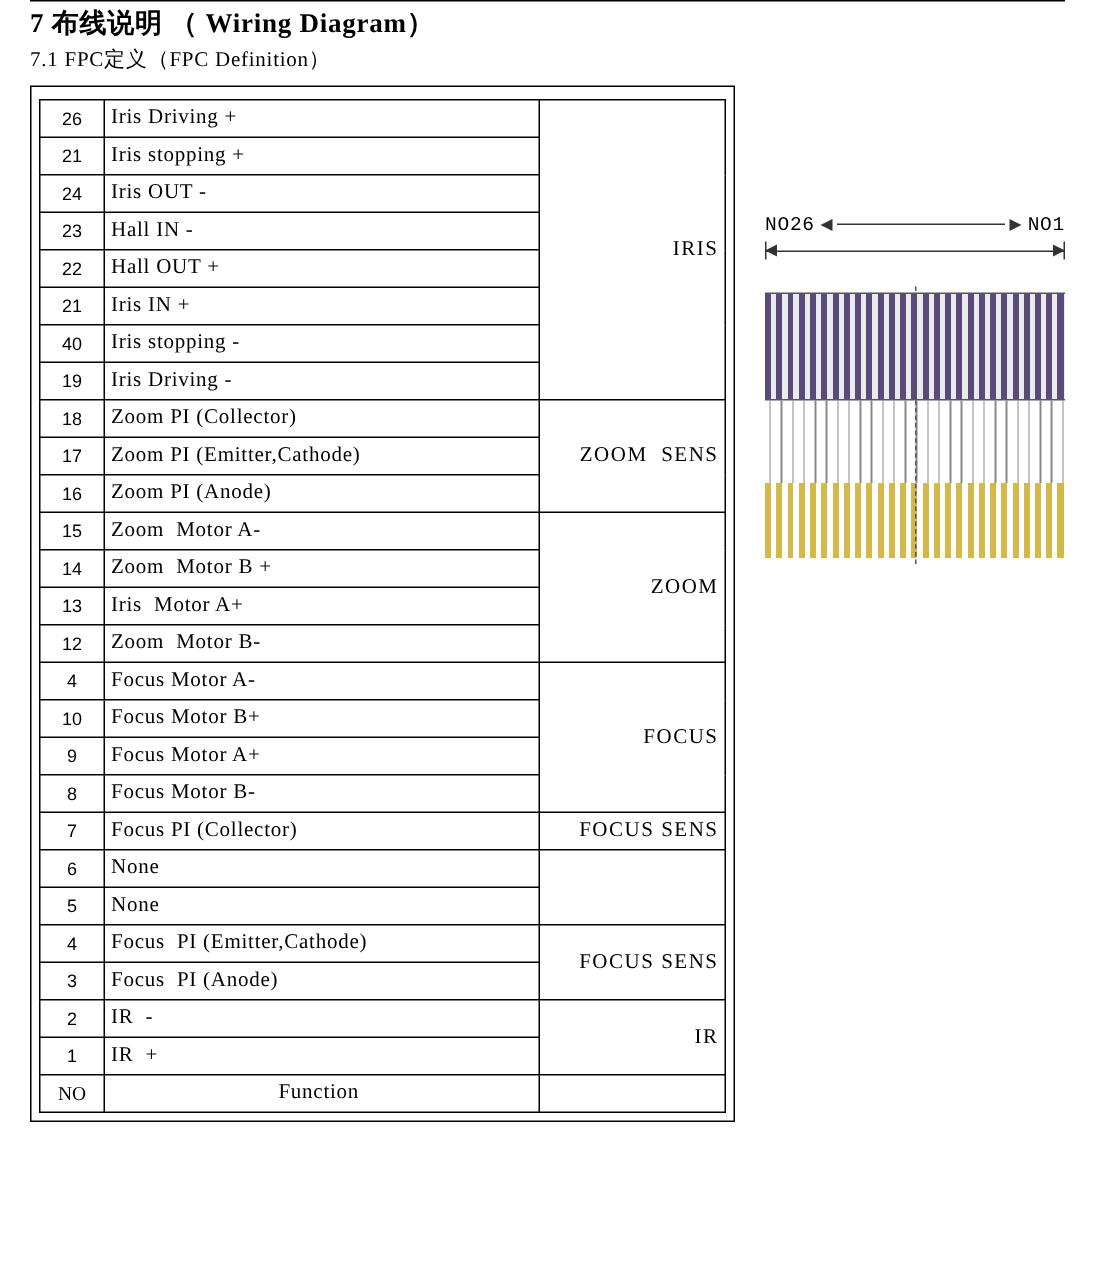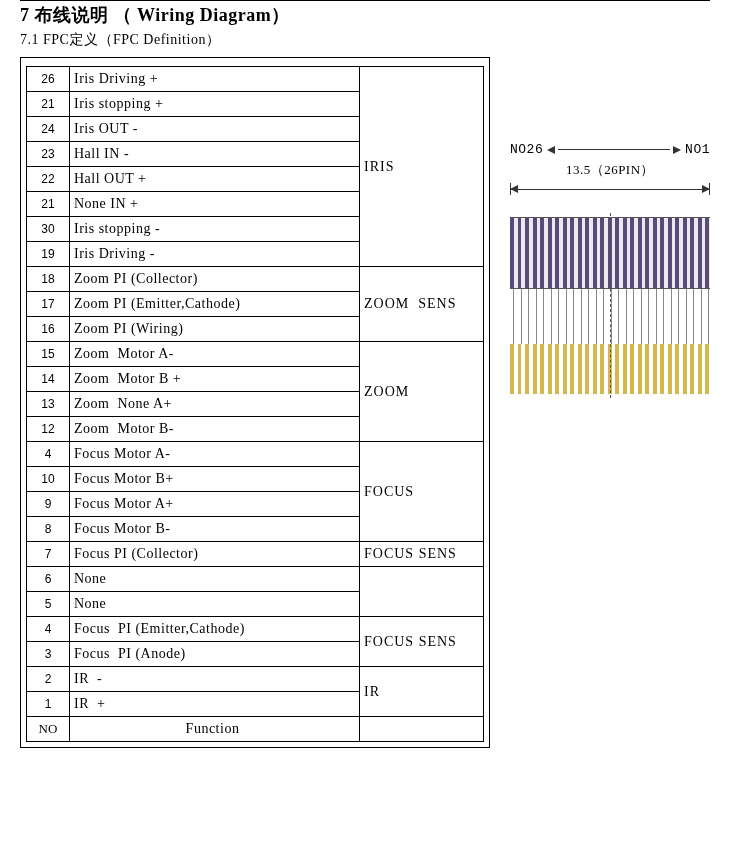--- a/index.html
+++ b/index.html
@@ -65,21 +65,21 @@
   td.col-func {
     padding-left: 10px;
     letter-spacing: 0.5px;
   }
   td.col-func.header-func {
     text-align: center;
     padding-left: 0;
   }
   td.col-group {
     width: 115px;
-    text-align: left;
+    text-align: right;
     letter-spacing: 1px;
   }
   td.col-empty {
     width: 115px;
   }
 
   
   .connector-area {
     position: relative;
     width: 200px;
@@ -230,57 +230,57 @@
         <tr>
           <td class="col-no">23</td>
           <td class="col-func">Hall IN -</td>
         </tr>
         <tr>
           <td class="col-no">22</td>
           <td class="col-func">Hall OUT +</td>
         </tr>
         <tr>
           <td class="col-no">21</td>
-          <td class="col-func">None IN +</td>
-        </tr>
-        <tr>
-          <td class="col-no">30</td>
+          <td class="col-func">Iris IN +</td>
+        </tr>
+        <tr>
+          <td class="col-no">40</td>
           <td class="col-func">Iris stopping -</td>
         </tr>
         <tr>
           <td class="col-no">19</td>
           <td class="col-func">Iris Driving -</td>
         </tr>
 
         <tr>
           <td class="col-no">18</td>
           <td class="col-func">Zoom PI (Collector)</td>
           <td class="col-group" rowspan="3">ZOOM  SENS</td>
         </tr>
         <tr>
           <td class="col-no">17</td>
           <td class="col-func">Zoom PI (Emitter,Cathode)</td>
         </tr>
         <tr>
           <td class="col-no">16</td>
-          <td class="col-func">Zoom PI (Wiring)</td>
+          <td class="col-func">Zoom PI (Anode)</td>
         </tr>
 
         <tr>
           <td class="col-no">15</td>
           <td class="col-func">Zoom  Motor A-</td>
           <td class="col-group" rowspan="4">ZOOM</td>
         </tr>
         <tr>
           <td class="col-no">14</td>
           <td class="col-func">Zoom  Motor B +</td>
         </tr>
         <tr>
           <td class="col-no">13</td>
-          <td class="col-func">Zoom  None A+</td>
+          <td class="col-func">Iris  Motor A+</td>
         </tr>
         <tr>
           <td class="col-no">12</td>
           <td class="col-func">Zoom  Motor B-</td>
         </tr>
 
         <tr>
           <td class="col-no">4</td>
           <td class="col-func">Focus Motor A-</td>
           <td class="col-group" rowspan="4">FOCUS</td>
@@ -346,21 +346,20 @@
     <div class="connector-area">
       <div class="dim-row">
         <span>NO26</span>
         <span style="display:flex;align-items:center;flex:1;margin:0 4px;">
           <span class="simple-arrow-l"></span>
           <span class="thin-line"></span>
           <span class="simple-arrow-r"></span>
         </span>
         <span>NO1</span>
       </div>
-      <div class="dim-label">13.5（26PIN）</div>
       <div class="arrow-line">
         <div class="tick-l"></div>
         <div class="ah-l"></div>
         <div class="line"></div>
         <div class="ah-r"></div>
         <div class="tick-r"></div>
       </div>
       <div class="conn-body">
         <div class="pins-zone"></div>
         <div class="trace-zone"></div>

